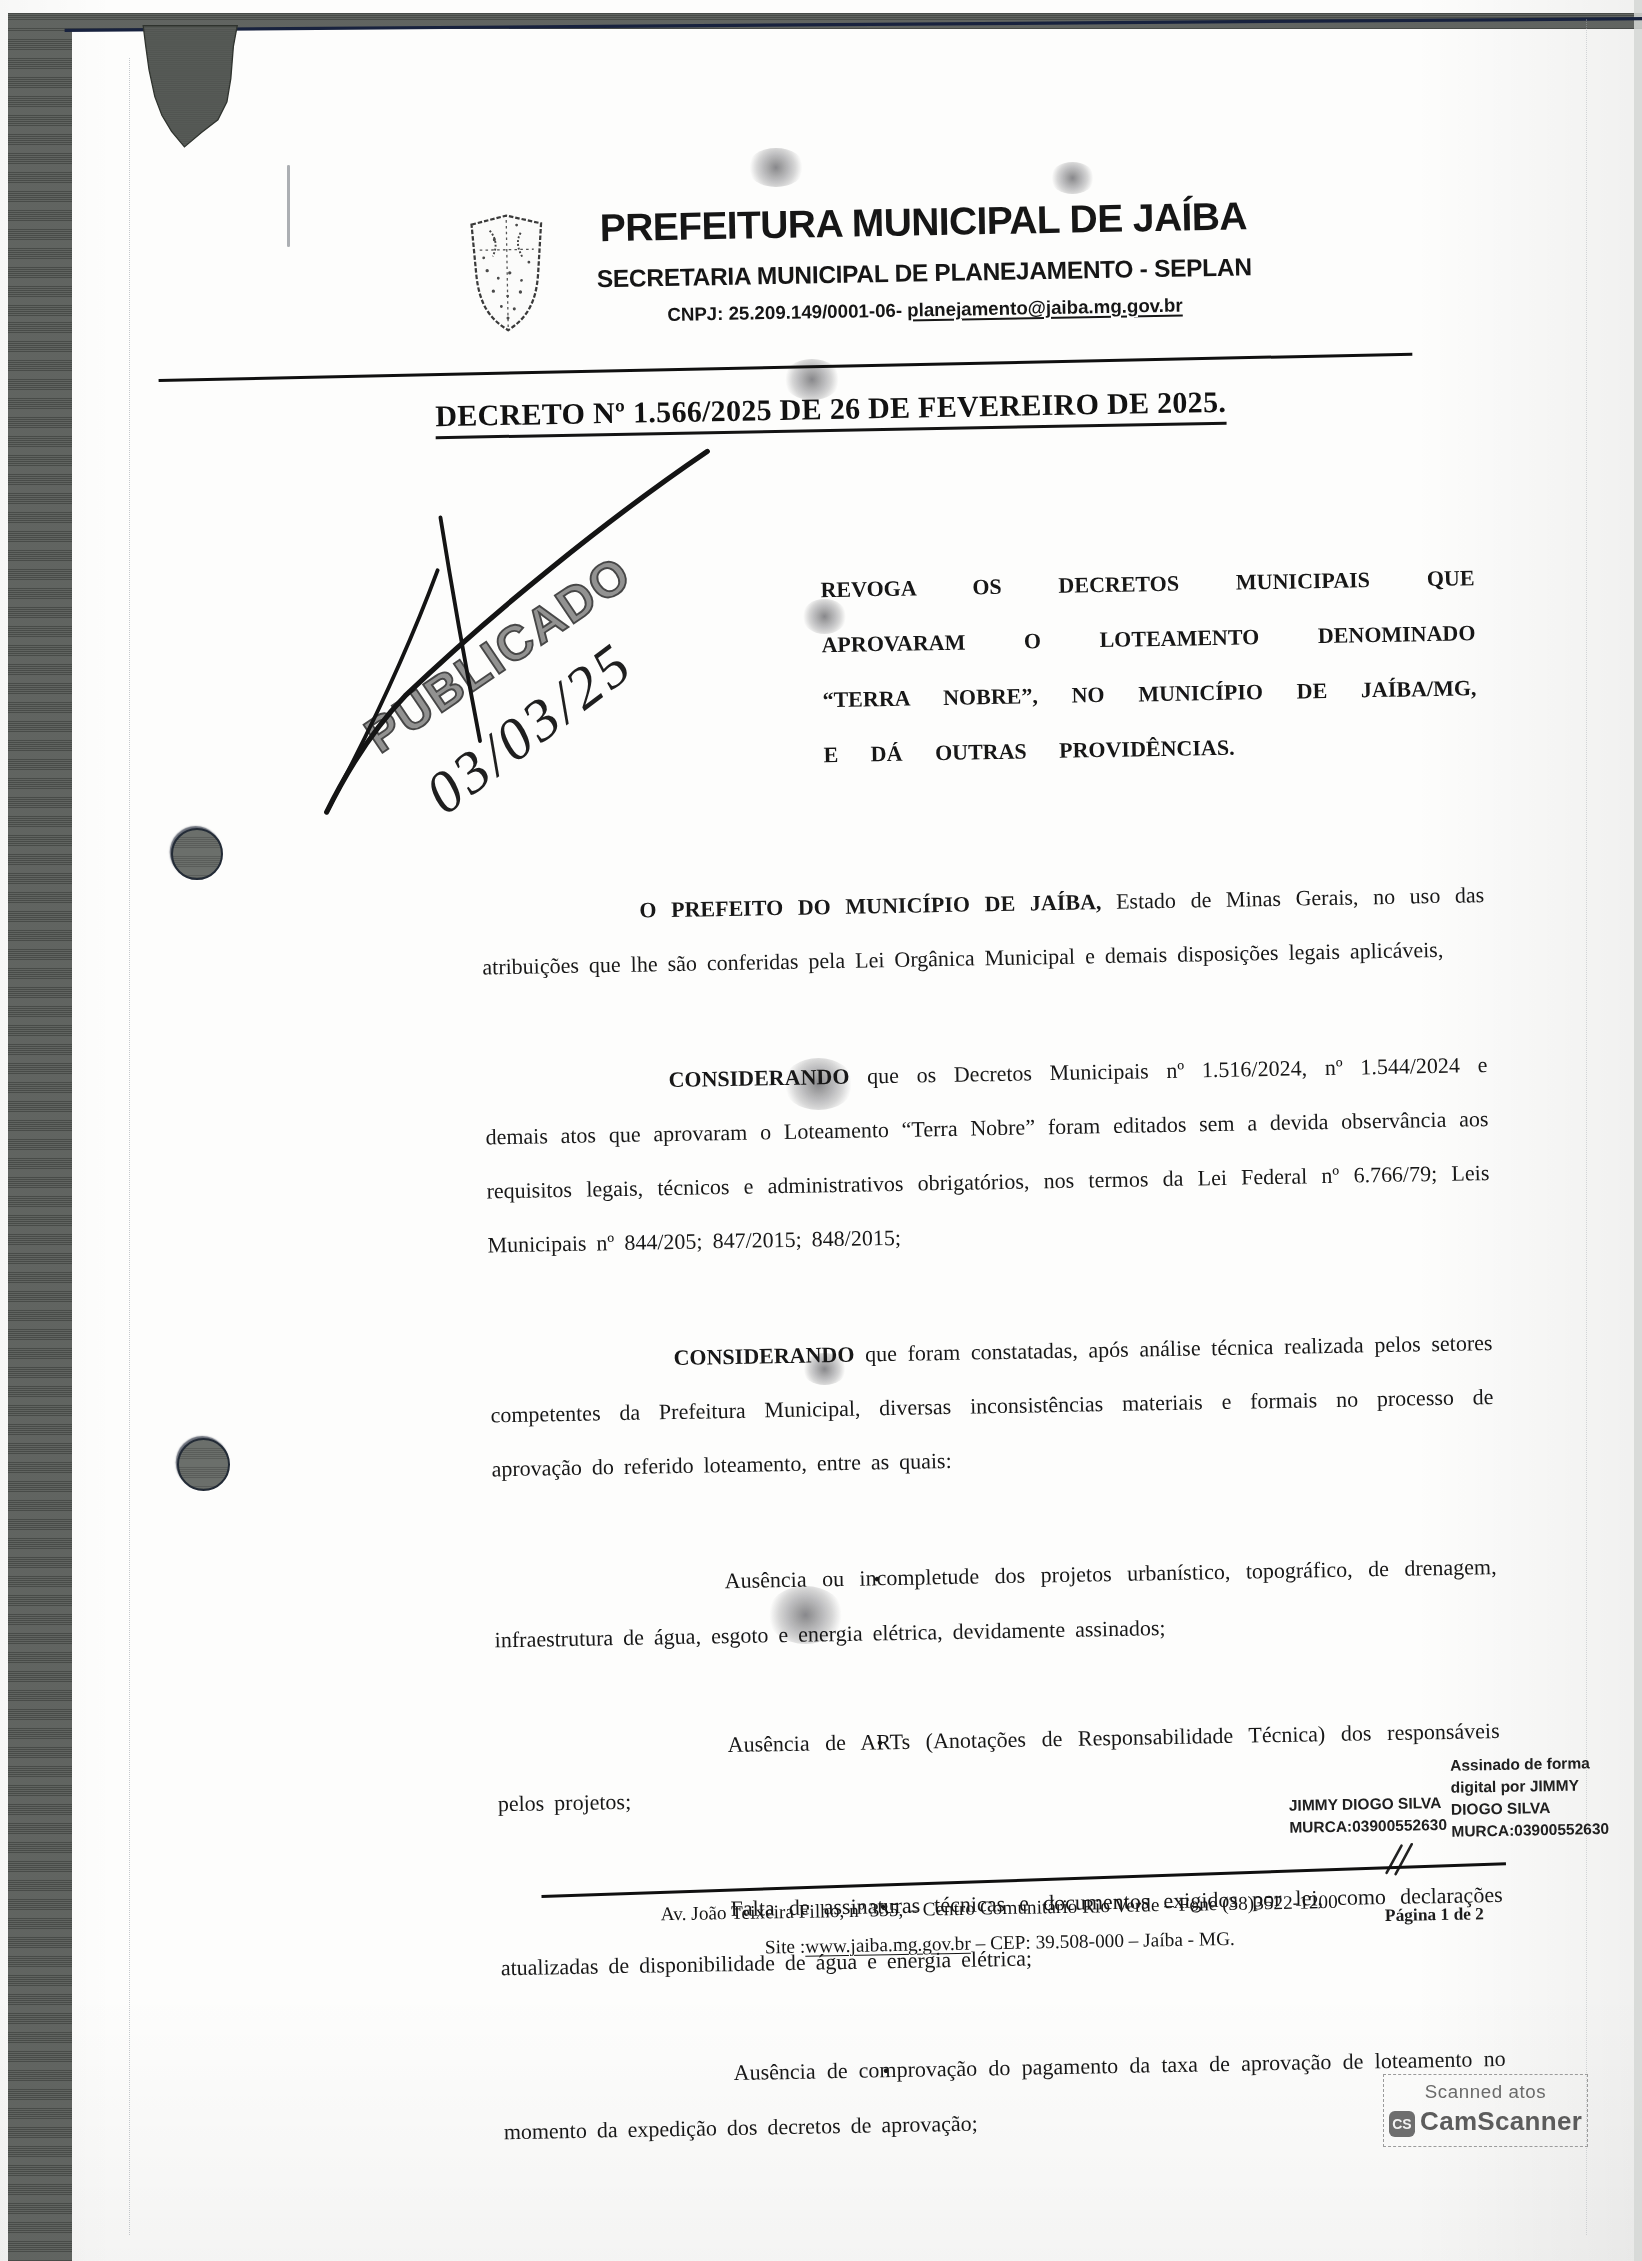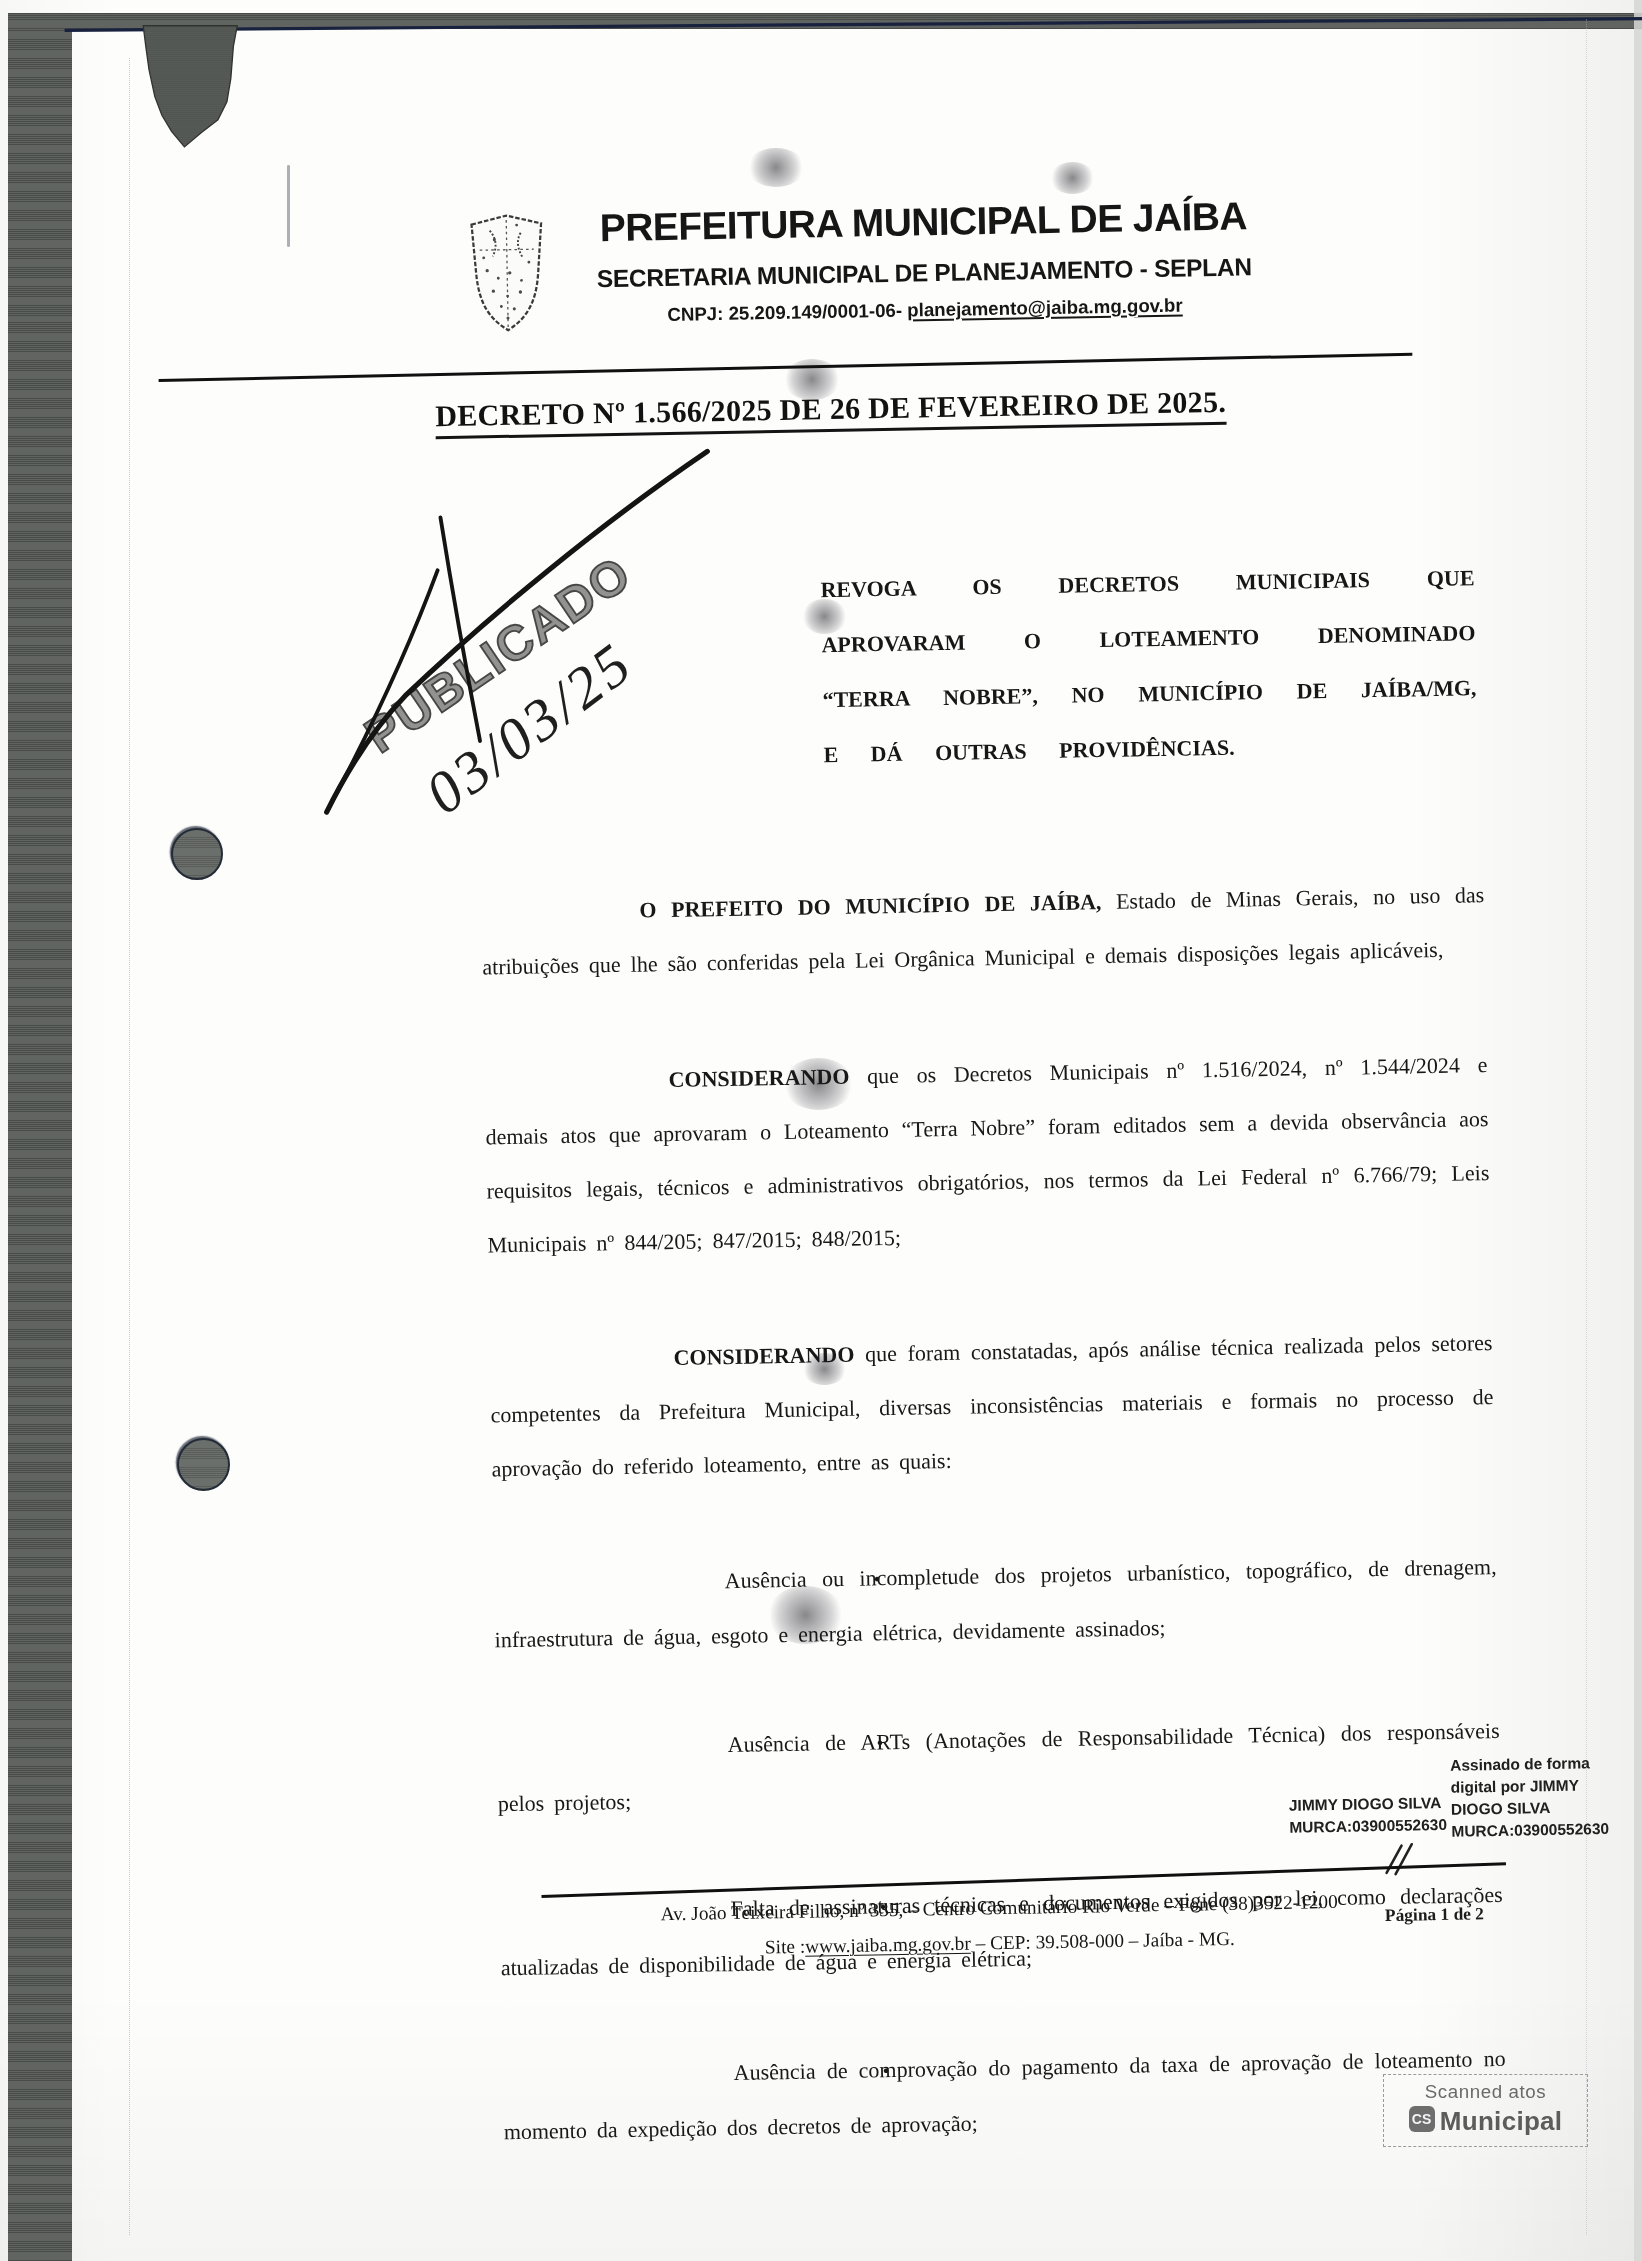--- a/index.html
+++ b/index.html
@@ -97,21 +97,21 @@
   .footer .site-url{text-decoration:underline;text-underline-offset:2.6px;text-decoration-thickness:1.3px;}
   .page-num{position:absolute;left:1371px;top:1915px;font-size:17.4px;font-weight:700;color:#1c1c1c;}
 
   
   .cam{
     position:absolute;left:1383px;top:2074px;width:205px;height:73px;
     border:1.9px dashed #9b9b9b;box-sizing:border-box;text-align:center;
     font-family:"Liberation Sans",sans-serif;color:#6a6a6a;padding-top:6.4px;
   }
   .cam-l1{font-size:18.7px;letter-spacing:0.6px;}
-  .cam-l2{margin-top:2.6px;display:flex;align-items:flex-start;justify-content:center;gap:5.2px;color:#5c5c5c;}
+  .cam-l2{margin-top:2.6px;display:flex;align-items:flex-end;justify-content:center;gap:5.2px;color:#5c5c5c;}
   .cam-cs{
     display:inline-flex;align-items:center;justify-content:center;
     width:26px;height:26px;border-radius:5.8px;background:#6e6e6e;color:#f4f4f4;
     font-size:14px;font-weight:700;
   }
   .cam-name{font-size:26px;font-weight:700;letter-spacing:0.3px;}
 </style>
 </head>
 <body>
 
@@ -224,16 +224,16 @@
     </div>
   </div>
   <div class="page-num">Página 1 de 2</div>
 
 </div>
 
 <div class="cam">
   <div class="cam-l1">Scanned atos</div>
   <div class="cam-l2">
     <span class="cam-cs">CS</span>
-    <span class="cam-name">Municipal</span>
+    <span class="cam-name">CamScanner</span>
   </div>
 </div>
 
 
 </body></html>

